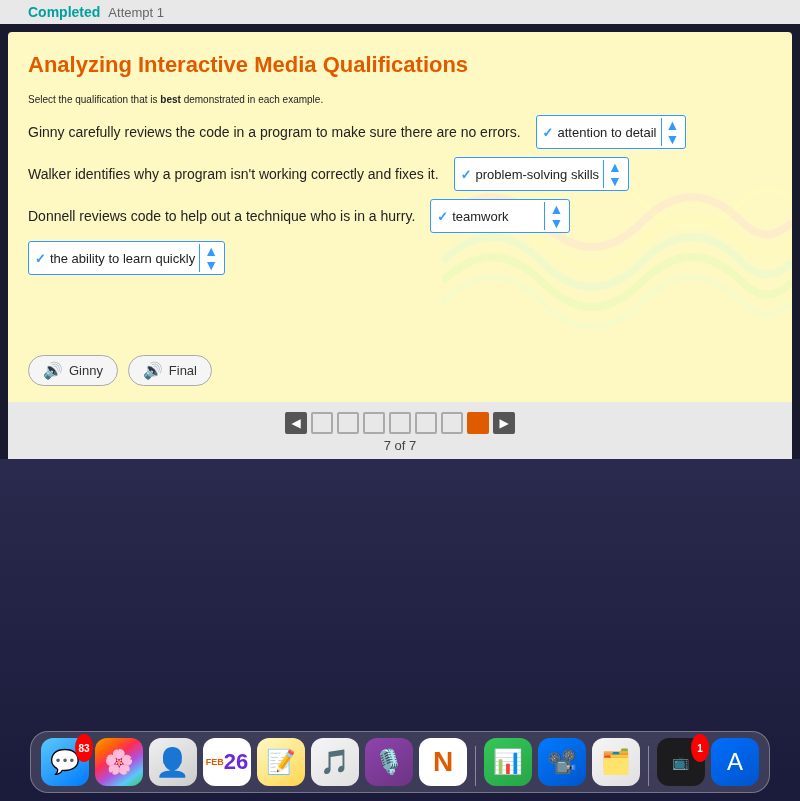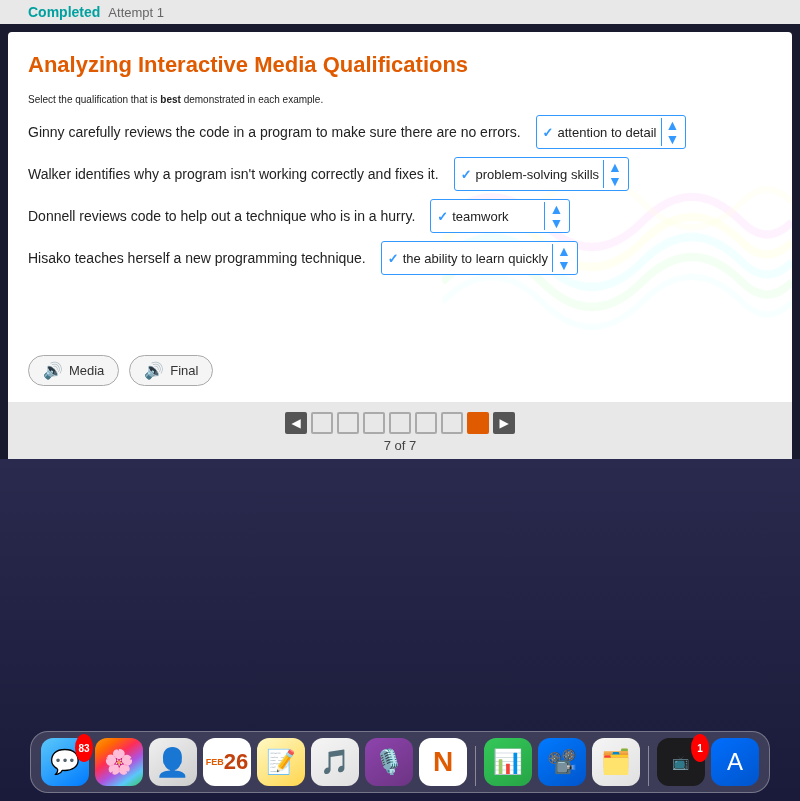--- a/index.html
+++ b/index.html
@@ -30,21 +30,21 @@
       font-size: 14px;
     }
 
     .attempt-label {
       color: #666;
       font-size: 13px;
     }
 
     
     .main-content {
-      background: #ffffff;
+      background: #fef9c3;
       margin: 8px 8px 0 8px;
       border-radius: 4px 4px 0 0;
       padding: 20px 20px 16px 20px;
       flex: 1;
       position: relative;
     }
 
     
     .wave-bg {
       position: absolute;
@@ -252,21 +252,21 @@
     .dock-music { background: linear-gradient(145deg, #f5f5f5, #e0e0e0); }
     .dock-podcasts { background: linear-gradient(145deg, #8e44ad, #6c3483); }
     .dock-news { background: #fff; }
     .dock-numbers { background: linear-gradient(145deg, #34c759, #27a546); }
     .dock-keynote { background: linear-gradient(145deg, #007aff, #0055cc); }
     .dock-files { background: linear-gradient(145deg, #f5f5f5, #e0e0e0); }
     .dock-appletv { background: #1c1c1e; color: #fff; }
     .dock-appstore { background: linear-gradient(145deg, #006efd, #0055cc); }
 
     .calendar-month { font-size: 9px; color: #e05a00; font-weight: bold; text-transform: uppercase; }
-    .calendar-day { font-size: 22px; color: #c2410c; font-weight: bold; line-height: 1; }
+    .calendar-day { font-size: 22px; color: #6d28d9; font-weight: bold; line-height: 1; }
 
     .dock-separator {
       width: 1px;
       height: 40px;
       background: rgba(255,255,255,0.4);
       margin: 0 2px;
     }
   </style>
 </head>
 <body>
@@ -316,32 +316,31 @@
   <div class="question-row">
     <span class="question-text">Donnell reviews code to help out a technique who is in a hurry.</span>
     <div class="answer-select">
       <span class="checkmark">✓</span>
       <span>teamwork</span>
       <span class="select-arrow">▲<br>▼</span>
     </div>
   </div>
 
   <div class="question-row">
-    <span class="question-text">Hisako teaches herself a new programming technique.</span>
     <div class="answer-select">
       <span class="checkmark">✓</span>
       <span>the ability to learn quickly</span>
       <span class="select-arrow">▲<br>▼</span>
     </div>
   </div>
 
   <div class="bottom-buttons">
     <button class="audio-btn">
       <span class="audio-icon">🔊</span>
-      <span>Media</span>
+      <span>Ginny</span>
     </button>
     <button class="audio-btn">
       <span class="audio-icon">🔊</span>
       <span>Final</span>
     </button>
   </div>
 </div>
 
 <div class="nav-area">
   <div class="page-nav">

